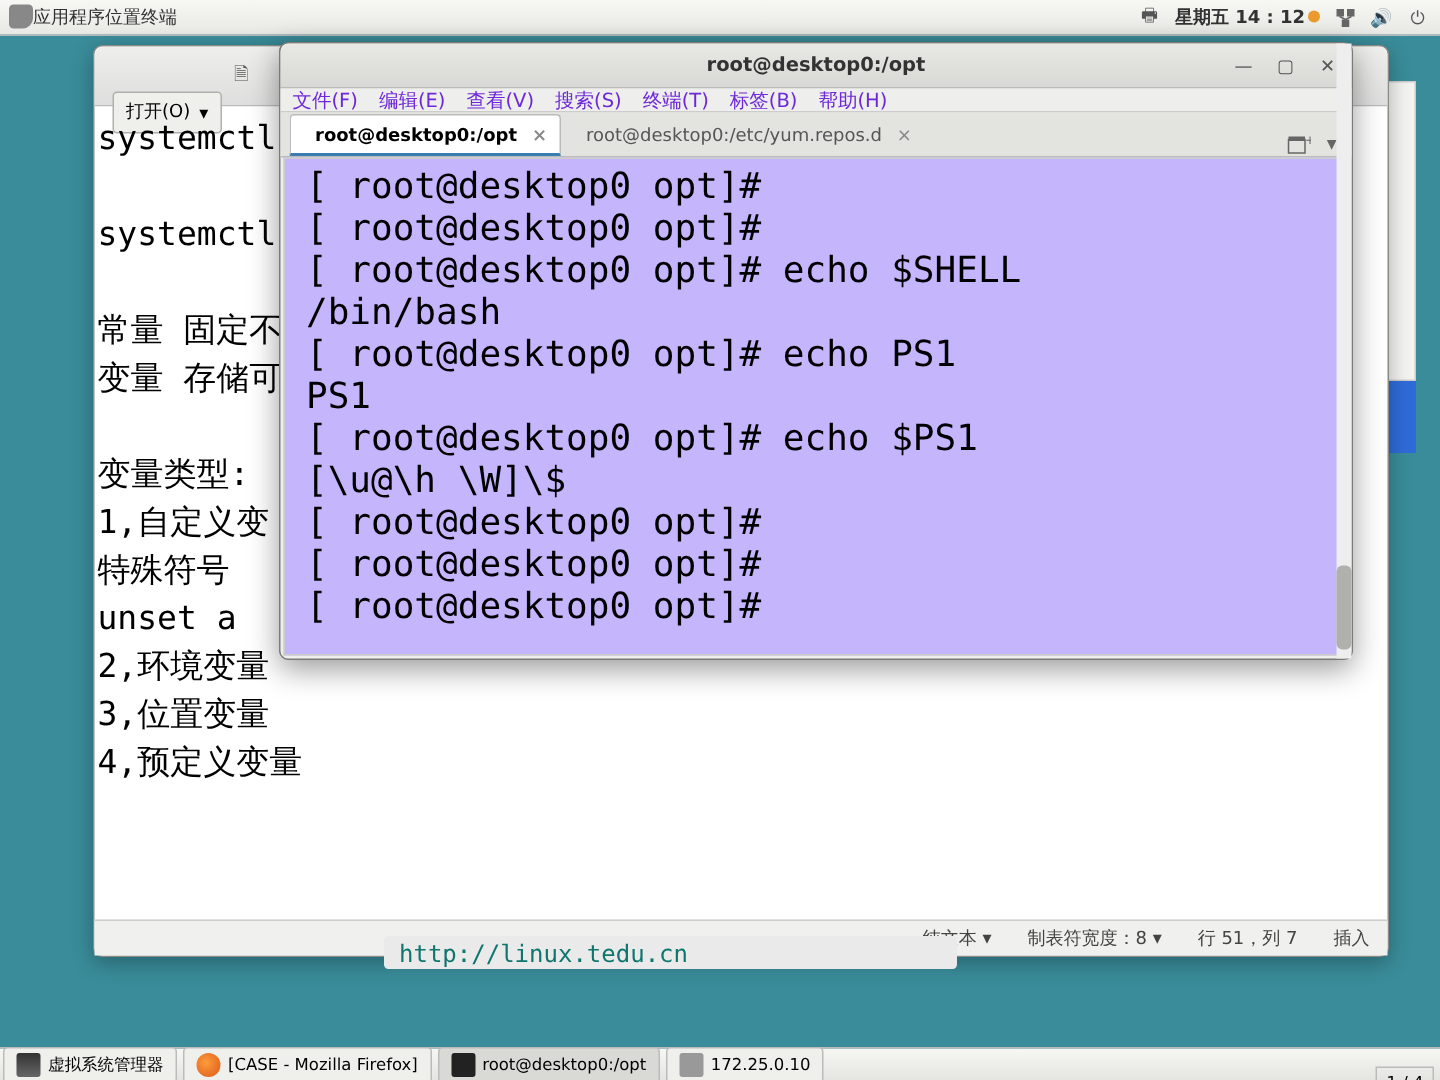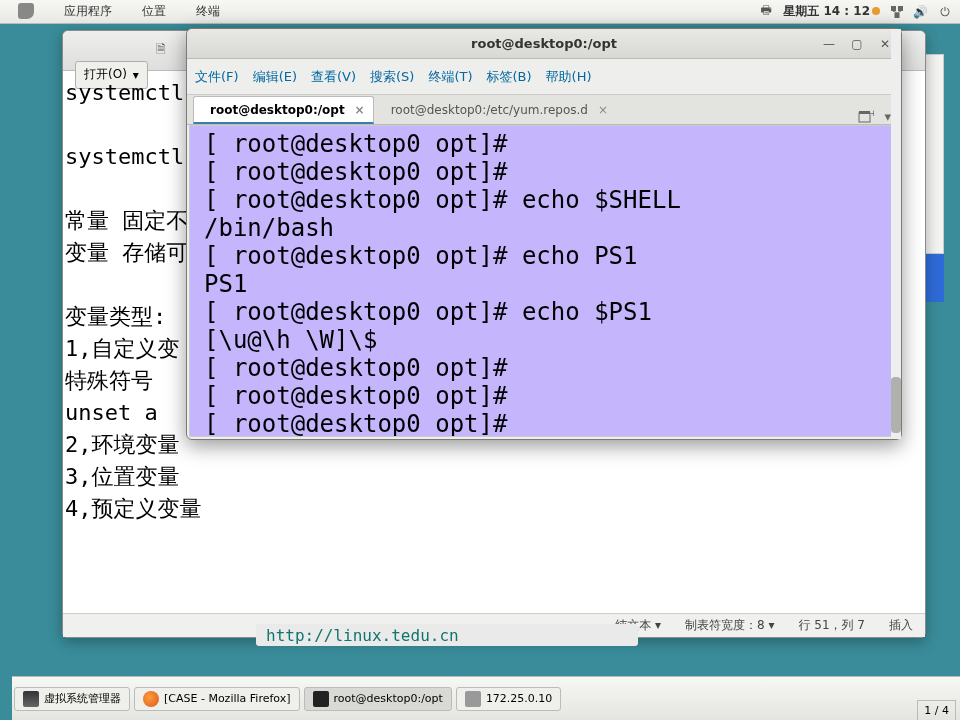--- a/index.html
+++ b/index.html
@@ -1,47 +1,47 @@
 <!DOCTYPE html>
 <html><head>
 <meta charset="utf-8">
 <style>
 * { margin:0; padding:0; box-sizing:border-box; font-family:"DejaVu Sans","WenQuanYi Micro Hei",sans-serif; }
 body { width:960px; height:720px; background:#3a8c9a; overflow:hidden; position:relative; }
 
 
 .top-panel { position:absolute; top:0; left:0; right:0; height:24px; background:linear-gradient(#f7f7f4,#e8e8e5); border-bottom:1px solid #bbb; display:flex; align-items:center; font-size:12px; color:#333; }
-.top-panel .left { display:flex; align-items:flex-start; gap:30px; padding-left:18px; }
+.top-panel .left { display:flex; align-items:flex-start; gap:0; padding-left:6px; }
 .top-panel .right { margin-left:auto; display:flex; align-items:center; gap:10px; padding-right:8px; }
 .gnome-foot { width:16px; height:16px; background:#888; border-radius:3px 3px 7px 3px; }
 .tray-ico { width:14px; height:14px; display:inline-flex; align-items:center; justify-content:center; font-size:12px; color:#555; }
 .top-panel .clock { font-weight:700; }
 .dot { width:8px;height:8px;background:#ea9a2e;border-radius:50%;display:inline-block;margin-left:2px; }
 
 
-.bottom-panel { position:absolute; bottom:0; left:12px; right:0; height:44px; background:linear-gradient(#f7f7f4,#e4e4e0); border-top:1px solid #bbb; display:flex; align-items:center; font-size:11px; }
+.bottom-panel { position:absolute; bottom:0; left:0; right:0; height:22px; background:linear-gradient(#f7f7f4,#e4e4e0); border-top:1px solid #bbb; display:flex; align-items:center; font-size:11px; }
 .task { display:flex; align-items:center; height:24px; padding:0 8px; margin:0 2px; border:1px solid #bbb; border-radius:3px; background:#efefec; gap:5px; max-width:180px; overflow:hidden; white-space:nowrap; }
 .task.active { background:#d9d9d5; }
 .task-ico { width:16px; height:16px; background:#999; border-radius:2px; display:inline-block; }
 .pager { margin-left:auto; height:22px; padding:0 6px; border:1px solid #bbb; display:flex; align-items:center; font-size:11px; margin-right:4px;margin-top:24px; }
 
 
 .gedit { position:absolute; left:62px; top:30px; width:864px; height:608px; background:#fff; border:1px solid #8a8a86; border-radius:6px; box-shadow:0 4px 14px rgba(0,0,0,.3); }
 .gedit-toolbar { height:40px; background:linear-gradient(#eeeeec,#dedede); border-bottom:1px solid #bbb; border-radius:6px 6px 0 0; display:flex; align-items:center; padding-left:12px; gap:6px; }
 .open-btn { height:28px; padding:0 8px; border:1px solid #b0b0ac; border-radius:3px; background:#efefec; display:flex; align-items:center; gap:6px; font-size:12px;margin-top:48px; }
 .gedit-body { padding:6px 2px; font-family:"DejaVu Sans Mono","WenQuanYi Micro Hei Mono",monospace; font-size:22px; line-height:32px; color:#000; white-space:pre; }
 .gedit-status { position:absolute; bottom:0; left:0; right:0; height:24px; border-top:1px solid #ccc; background:#f0f0ee; display:flex; align-items:center; justify-content:flex-end; gap:24px; padding:0 12px; font-size:12px; color:#444; }
 
 
 .term { position:absolute; left:186px; top:28px; width:716px; height:412px; background:#eeeeec; border:1px solid #7a7a76; border-radius:6px; box-shadow:0 6px 20px rgba(0,0,0,.4); display:flex; flex-direction:column; }
 .term-title { height:30px; background:linear-gradient(#e8e8e5,#d8d8d4); border-bottom:1px solid #bbb; border-radius:6px 6px 0 0; display:flex; align-items:center; position:relative; }
 .term-title .title { position:absolute; left:0; right:0; text-align:center; font-size:13px; font-weight:bold; color:#333; }
 .win-btns { position:absolute; right:6px; display:flex; gap:8px; }
 .win-btn { width:20px; height:16px; display:flex; align-items:center; justify-content:center; font-size:12px; color:#555; cursor:pointer; }
-.term-menu { height:36px; background:#eeeeec; border-bottom:1px solid #ccc; display:flex; align-items:center; padding:0 8px; gap:14px; font-size:13px; color:#0369a1; }
+.term-menu { height:16px; background:#eeeeec; border-bottom:1px solid #ccc; display:flex; align-items:center; padding:0 8px; gap:14px; font-size:13px; color:#6d28d9; }
 .term-tabs { height:30px; background:#e3e3e0; border-bottom:1px solid #bbb; display:flex; align-items:flex-end; padding-left:6px; }
 .term-tab { height:28px; padding:0 28px 0 16px; display:flex; align-items:center; font-size:12px; color:#555; border:1px solid transparent; position:relative; white-space:nowrap; }
 .term-tab.active { background:#fff; border:1px solid #bbb; border-bottom:2px solid #3a7db0; color:#000; font-weight:bold; border-radius:3px 3px 0 0; }
 .tab-x { position:absolute; right:8px; font-size:12px; color:#888; }
 .tab-tools { margin-left:auto; padding:0 10px; display:flex; gap:10px; align-items:center; color:#666; font-size:13px; }
 .term-body { flex:1; background:#c4b5fd; font-family:"DejaVu Sans Mono",monospace; font-size:24px; line-height:28px; color:#000; padding:4px 14px; white-space:pre; overflow:hidden; border:1px solid #ccc; margin:0 2px 2px; position:relative; }
 .term-scroll { position:absolute; right:0; top:0; bottom:0; width:10px; background:#eee; }
 .term-thumb { position:absolute; right:0; bottom:6px; width:10px; height:56px; background:#b0b0ac; border-radius:4px; }
 
 

